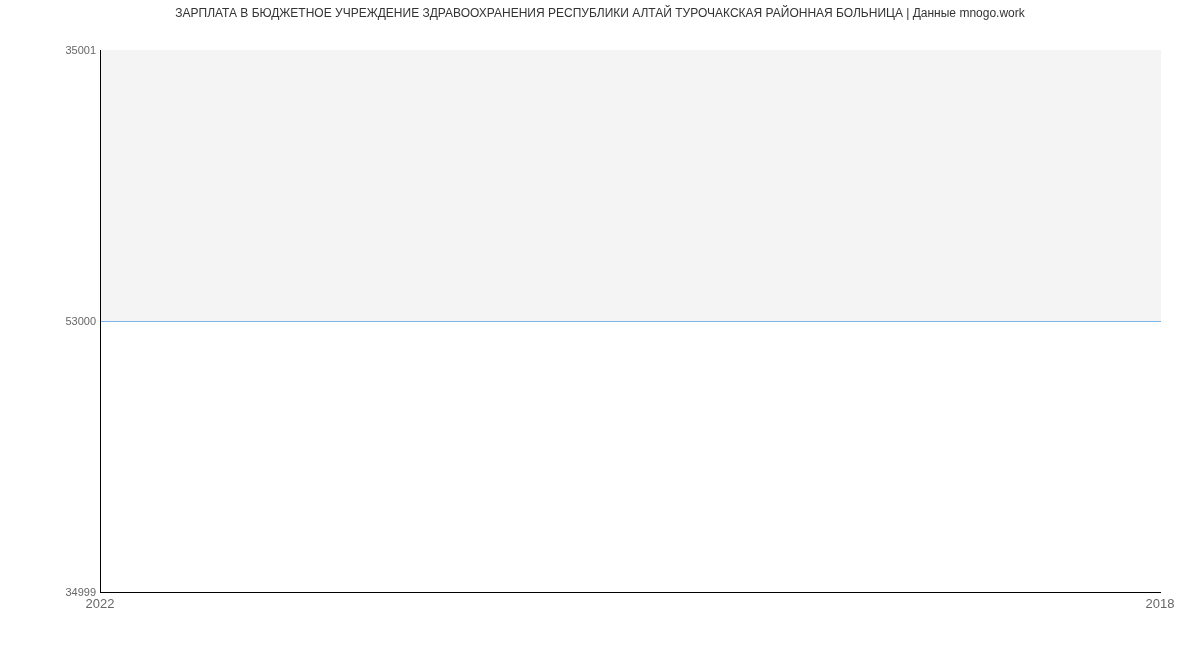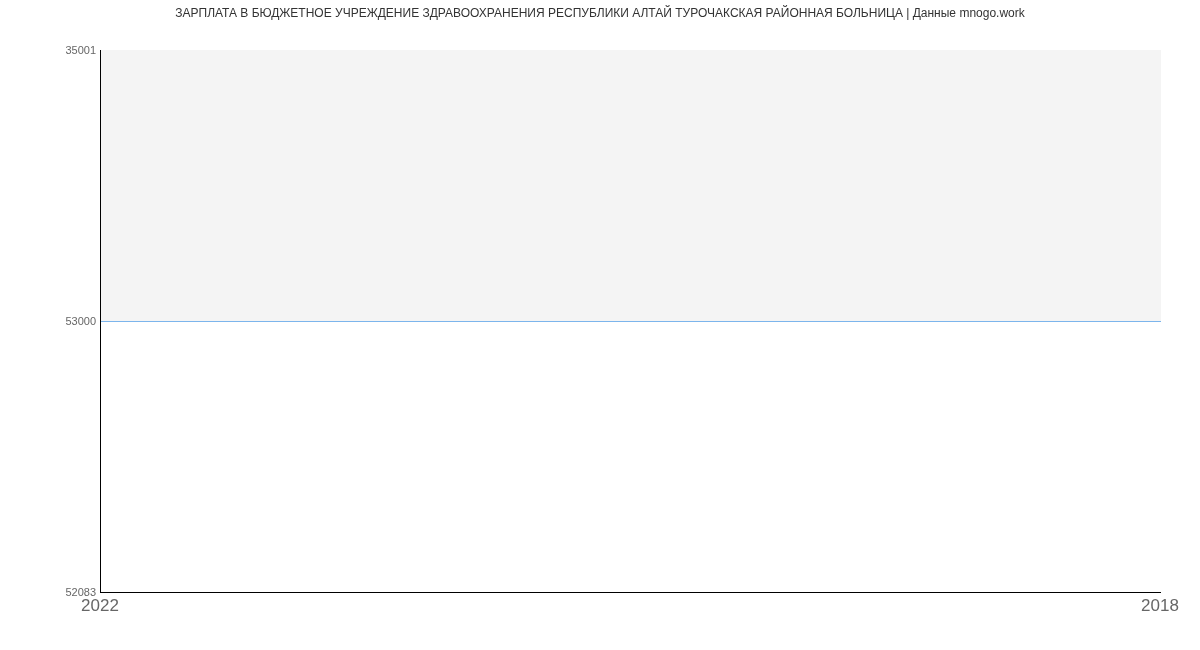--- a/index.html
+++ b/index.html
@@ -62,38 +62,38 @@
     text-align: left;
     transform: translateY(-50%);
   }
   .y-label.top { top: 50px; }
   .y-label.mid { top: 321px; } 
   .y-label.bot { top: 592px; }
   
   .x-label {
     position: absolute;
     top: 596px;
-    font-size: 17px;
+    font-size: 13px;
     color: #666;
   }
   .x-label.left  { left: 100px; transform: translateX(-50%);}
   .x-label.right { left: 1160px; transform: translateX(-50%);}
 </style>
 </head>
 <body>
 
 <div class="chart-container">
 
   <div class="chart-title">ЗАРПЛАТА В БЮДЖЕТНОЕ УЧРЕЖДЕНИЕ ЗДРАВООХРАНЕНИЯ РЕСПУБЛИКИ АЛТАЙ ТУРОЧАКСКАЯ РАЙОННАЯ БОЛЬНИЦА | Данные mnogo.work</div>
 
   <div class="plot-area">
     <div class="area-fill"></div>
     <div class="data-line"></div>
   </div>
 
   <span class="y-label top">35001</span>
   <span class="y-label mid">53000</span>
-  <span class="y-label bot">52083</span>
+  <span class="y-label bot">34999</span>
 
   <span class="x-label left">2022</span>
   <span class="x-label right">2018</span>
 
 </div>
 
 </body></html>

